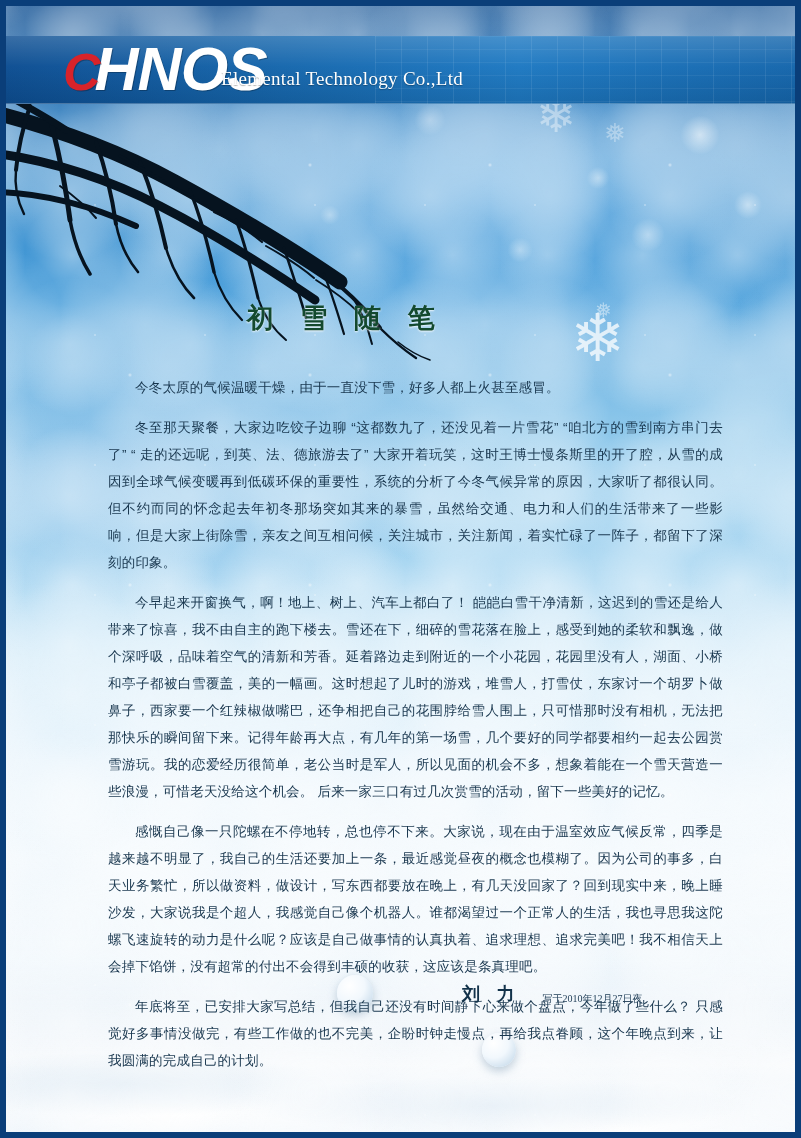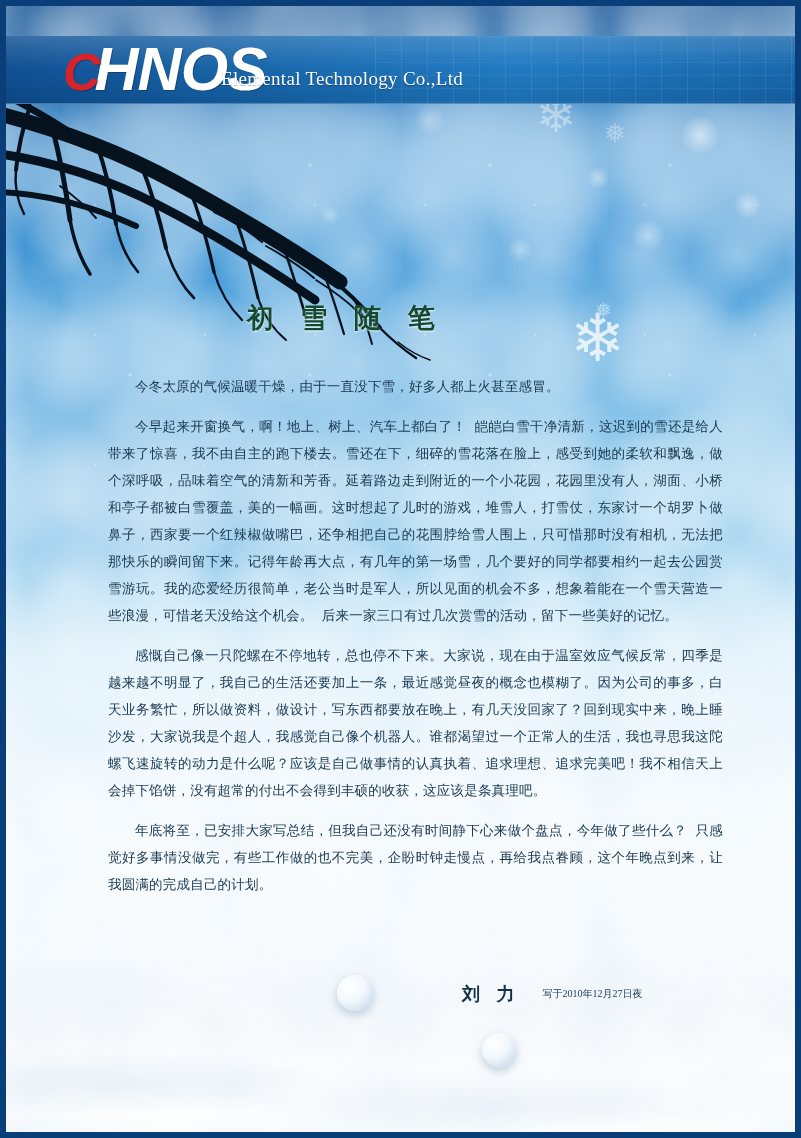--- a/index.html
+++ b/index.html
@@ -234,38 +234,38 @@
     letter-spacing: 10px;
     color: #13492f;
     font-weight: bold;
     margin-left: -110px;
     text-shadow: 0 1px 2px rgba(255,255,255,.85);
   }
   #body-text {
     margin: 38px 78px 0 108px;
   }
   .para {
-    font-family: Liberation Mono, monospace;
+    font-family: Liberation Sans, sans-serif;
     font-size: 13.5px;
     line-height: 27px;
     color: #18364e;
     text-align: justify;
     text-indent: 2em;
     margin: 0 0 13px 0;
     letter-spacing: .2px;
   }
 
   
   #signature {
     position: absolute;
     left: 0; right: 0;
     top: 982px;
     z-index: 26;
     display: flex;
-    align-items: center;
+    align-items: flex-end;
     justify-content: flex-start;
     padding-left: 462px;
   }
   #sign-name {
     font-family: "Liberation Serif", serif;
     font-size: 18px;
     font-weight: bold;
     color: #12324a;
     letter-spacing: 6px;
   }
@@ -333,20 +333,21 @@
   </svg>
 
   <div id="ground"></div>
   <div class="snowball" id="snowball-1"></div>
   <div class="snowball" id="snowball-2"></div>
 
   <div id="article">
     <div id="doc-title">初 雪 随 笔</div>
     <div id="body-text">
       <p class="para">今冬太原的气候温暖干燥，由于一直没下雪，好多人都上火甚至感冒。</p>
+      <p class="para">冬至那天聚餐，大家边吃饺子边聊 “这都数九了，还没见着一片雪花” “咱北方的雪到南方串门去了” “ 走的还远呢，到英、法、德旅游去了” 大家开着玩笑，这时王博士慢条斯里的开了腔，从雪的成因到全球气候变暖再到低碳环保的重要性，系统的分析了今冬气候异常的原因，大家听了都很认同。但不约而同的怀念起去年初冬那场突如其来的暴雪，虽然给交通、电力和人们的生活带来了一些影响，但是大家上街除雪，亲友之间互相问候，关注城市，关注新闻，着实忙碌了一阵子，都留下了深刻的印象。</p>
       <p class="para">今早起来开窗换气，啊！地上、树上、汽车上都白了！ 皑皑白雪干净清新，这迟到的雪还是给人带来了惊喜，我不由自主的跑下楼去。雪还在下，细碎的雪花落在脸上，感受到她的柔软和飘逸，做个深呼吸，品味着空气的清新和芳香。延着路边走到附近的一个小花园，花园里没有人，湖面、小桥和亭子都被白雪覆盖，美的一幅画。这时想起了儿时的游戏，堆雪人，打雪仗，东家讨一个胡罗卜做鼻子，西家要一个红辣椒做嘴巴，还争相把自己的花围脖给雪人围上，只可惜那时没有相机，无法把那快乐的瞬间留下来。记得年龄再大点，有几年的第一场雪，几个要好的同学都要相约一起去公园赏雪游玩。我的恋爱经历很简单，老公当时是军人，所以见面的机会不多，想象着能在一个雪天营造一些浪漫，可惜老天没给这个机会。 后来一家三口有过几次赏雪的活动，留下一些美好的记忆。</p>
       <p class="para">感慨自己像一只陀螺在不停地转，总也停不下来。大家说，现在由于温室效应气候反常，四季是越来越不明显了，我自己的生活还要加上一条，最近感觉昼夜的概念也模糊了。因为公司的事多，白天业务繁忙，所以做资料，做设计，写东西都要放在晚上，有几天没回家了？回到现实中来，晚上睡沙发，大家说我是个超人，我感觉自己像个机器人。谁都渴望过一个正常人的生活，我也寻思我这陀螺飞速旋转的动力是什么呢？应该是自己做事情的认真执着、追求理想、追求完美吧！我不相信天上会掉下馅饼，没有超常的付出不会得到丰硕的收获，这应该是条真理吧。</p>
       <p class="para">年底将至，已安排大家写总结，但我自己还没有时间静下心来做个盘点，今年做了些什么？ 只感觉好多事情没做完，有些工作做的也不完美，企盼时钟走慢点，再给我点眷顾，这个年晚点到来，让我圆满的完成自己的计划。</p>
     </div>
   </div>
 
   <div id="signature">
     <span id="sign-name">刘 力</span>
     <span id="sign-date">写于2010年12月27日夜</span>
   </div>

